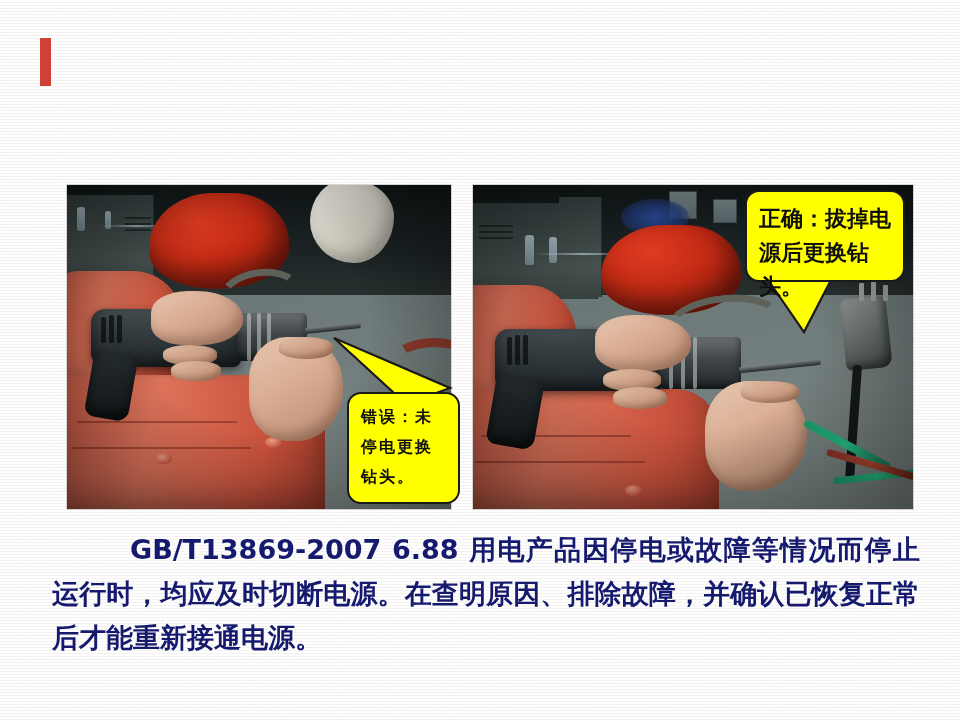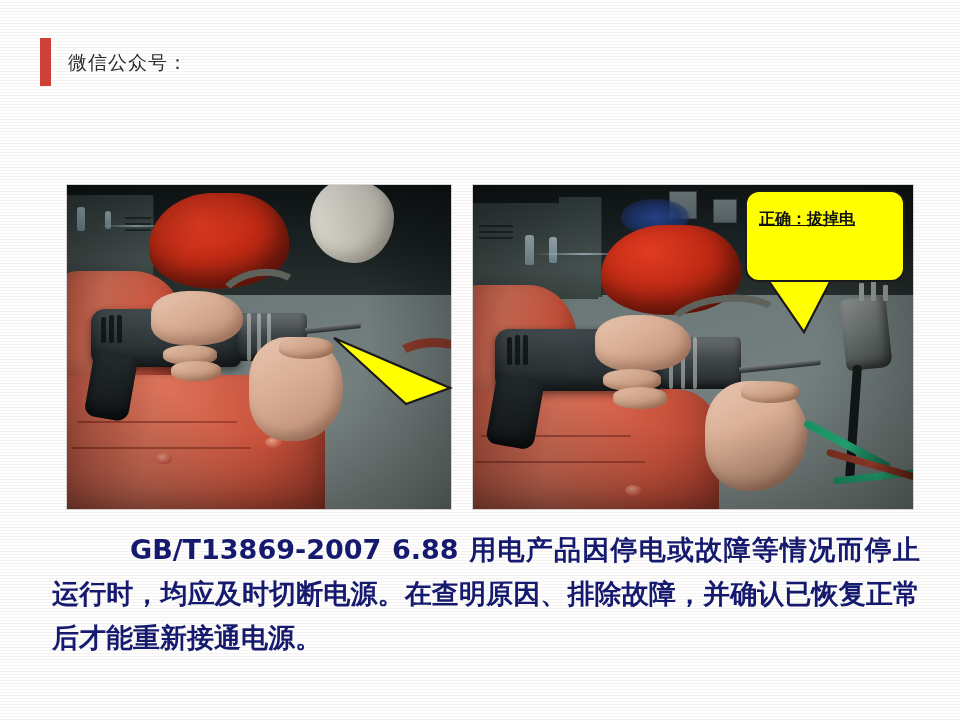--- a/index.html
+++ b/index.html
@@ -239,24 +239,23 @@
     width: 113px; height: 112px;
     padding: 8px 8px 0 12px;
     font-size: 16px;
     line-height: 30px;
     letter-spacing: 2px;
   }
   #callout-right {
     left: 745px; top: 190px;
     width: 160px; height: 92px;
     padding: 10px 8px 0 12px;
-    font-size: 16px;
+    font-size: 22px;
     line-height: 34px;
     letter-spacing: 0px;
-    text-decoration: underline;
   }
   .callout-tail {
     position: absolute;
     z-index: 39;
   }
 
   
   #body-text {
     position: absolute;
     left: 52px; top: 528px;
@@ -269,21 +268,20 @@
     text-align: justify;
   }
   #body-text .indent { display: inline-block; width: 78px; }
 </style>
 </head>
 <body>
 
 <div id="slide">
 
   <div id="accent-bar"></div>
-  <div id="wechat-label">微信公众号：</div>
 
 
   <div id="photo-left" class="photo-frame">
     <div class="scene">
       <div class="wall"></div>
       <div class="dark-top"></div>
 
       <div class="cabinet" style="left:0;top:10px;width:86px;height:92px;"></div>
       <div class="cab-slat" style="left:58px;top:32px;width:26px;"></div>
       <div class="cab-slat" style="left:58px;top:38px;width:26px;"></div>
@@ -380,25 +378,31 @@
       <div class="green-wire" style="left:360px;top:288px;width:88px;height:7px;transform:rotate(-6deg);"></div>
       <div class="red-wire" style="left:352px;top:276px;width:92px;height:7px;transform:rotate(16deg);"></div>
 
       <div class="vignette"></div>
     </div>
   </div>
 
   <svg class="callout-tail" width="130" height="90" style="left:332px; top:330px;" viewBox="0 0 130 90">
     <polygon points="2,8 74,74 118,58" fill="#ffff00" stroke="#1a1a1a" stroke-width="2.2"></polygon>
   </svg>
+  <div id="callout-left" class="callout">
+    <div>错误：未</div>
+    <div>停电更换</div>
+    <div>钻头。</div>
+  </div>
 
   <svg class="callout-tail" width="90" height="70" style="left:760px; top:272px;" viewBox="0 0 90 70">
     <polygon points="4,2 72,6 44,60" fill="#ffff00" stroke="#1a1a1a" stroke-width="2.2"></polygon>
   </svg>
   <div id="callout-right" class="callout">
     <div>正确：拔掉电</div>
+    <div>源后更换钻头。</div>
   </div>
 
   <div id="body-text">
     <span class="indent"></span><span>GB/T13869-2007</span>&nbsp;<span>6.88</span>&nbsp;<span>用电产品因停电或故障等情况</span><span>而停止运行时，均应及时切断电源。在查明原因、排除故</span><span>障，并确认已恢复正常后才能重新接通电源。</span>
   </div>
 
 </div>
 
 </body></html>

